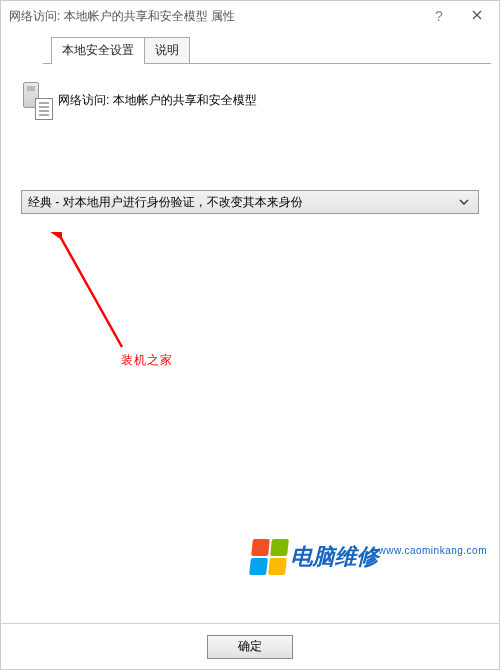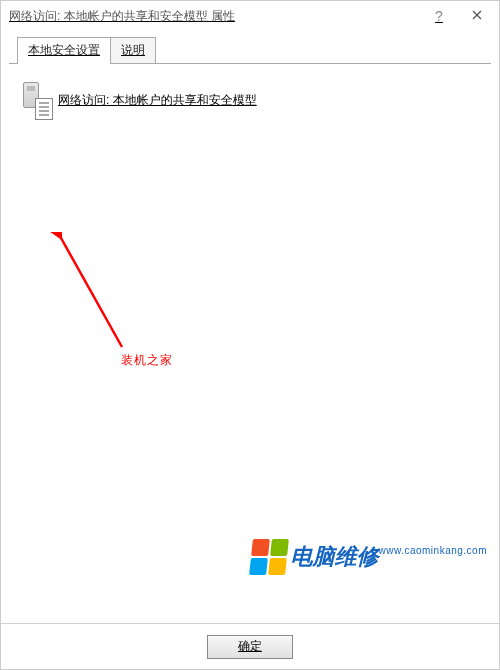--- a/index.html
+++ b/index.html
@@ -12,21 +12,20 @@
     color: #000;
     overflow: hidden;
   }
   .window {
     width: 500px; height: 670px;
     border: 1px solid #ccc;
     background: #fff;
     display: flex;
     flex-direction: column;
     position: relative;
-    text-decoration: underline;
   }
   
   .titlebar {
     height: 30px;
     display: flex;
     align-items: center;
     padding: 0 0 0 8px;
     color: #888;
     border-bottom: 0;
     background: #fff;
@@ -39,20 +38,21 @@
     color: #888;
   }
   .titlebar .ctrl svg { width: 10px; height: 10px; }
   .titlebar .help { width: 30px; font-size: 14px; }
   
   .tabstrip {
     display: flex;
     align-items: flex-end;
     padding: 6px 8px 0 16px;
     position: relative;
+    margin-left: 34px;
   }
   .tabstrip::after {
     content: "";
     position: absolute;
     left: 8px; right: 8px; bottom: 0;
     height: 1px;
     background: #aaa;
   }
   .tab {
     padding: 4px 10px 5px 10px;
@@ -244,20 +244,28 @@
 
   <div class="content">
     <div class="header-row">
       <div class="policy-icon">
         <div class="server"></div>
         <div class="sheet"></div>
       </div>
       <div class="policy-title">网络访问: 本地帐户的共享和安全模型</div>
     </div>
 
+    <div class="dropdown">
+      <div class="dd-text">经典 - 对本地用户进行身份验证，不改变其本来身份</div>
+      <div class="chev">
+        <svg viewBox="0 0 10 10">
+            <polyline points="1,3 5,7 9,3" fill="none" stroke="#333" stroke-width="1.4"></polyline>
+          </svg>
+      </div>
+    </div>
 
     <svg class="annot-arrow" viewBox="0 0 90 120" preserveAspectRatio="none">
       <defs>
         <marker id="ah" markerWidth="10" markerHeight="10" refX="1" refY="3" orient="auto">
           <path d="M6,0 L0,3 L6,6 Z" fill="#ff0000"></path>
         </marker>
       </defs>
       <line x1="85" y1="115" x2="24" y2="6" stroke="#ff0000" stroke-width="2.5" marker-end="url(#ah)"></line>
     </svg>
     <div class="annot-text">装机之家</div>

